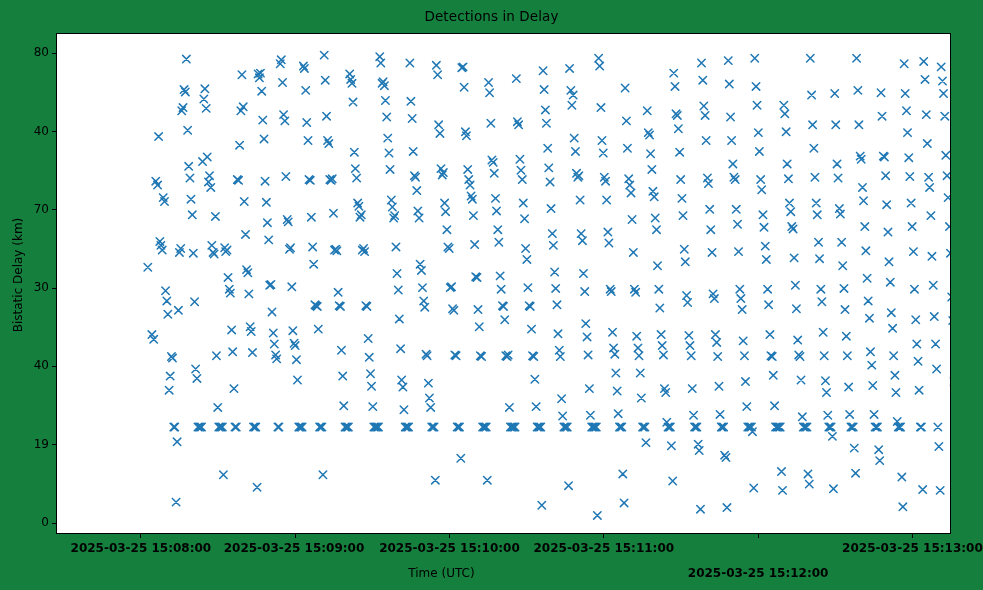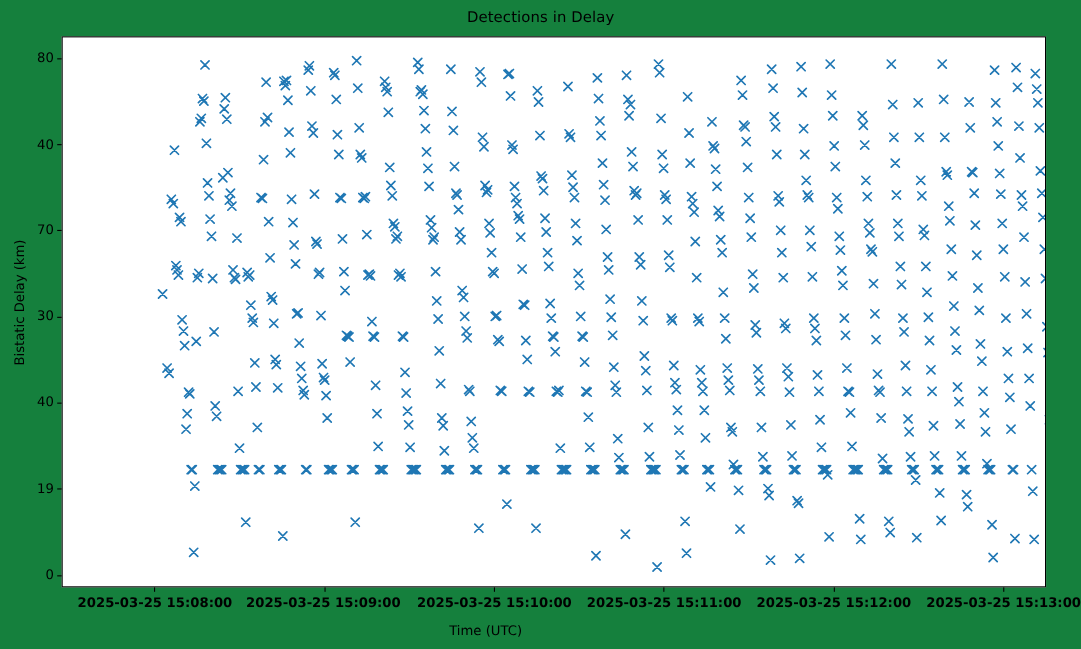--- a/index.html
+++ b/index.html
@@ -142,18 +142,18 @@
   <div id="xtick-layer">
       <div class="xtick-mark" style="left: 140.371px;"></div>
       <div class="xtick-text" style="left: 140.871px;">2025-03-25 15:08:00</div>
       <div class="xtick-mark" style="left: 294.681px;"></div>
       <div class="xtick-text" style="left: 294px;">2025-03-25 15:09:00</div>
       <div class="xtick-mark" style="left: 448.991px;"></div>
       <div class="xtick-text" style="left: 449.491px;">2025-03-25 15:10:00</div>
       <div class="xtick-mark" style="left: 603.302px;"></div>
       <div class="xtick-text" style="left: 603.802px;">2025-03-25 15:11:00</div>
       <div class="xtick-mark" style="left: 757.612px;"></div>
-      <div class="xtick-text" style="left: 758.112px;">2025-03-25 15:12:00</div>
+      <div class="xtick-text" style="left: 758.112px; margin-top: 25px;">2025-03-25 15:12:00</div>
       <div class="xtick-mark" style="left: 911.922px;"></div>
       <div class="xtick-text" style="left: 912.422px;">2025-03-25 15:13:00</div>
     </div>
 
 </div>
 
 </body></html>

